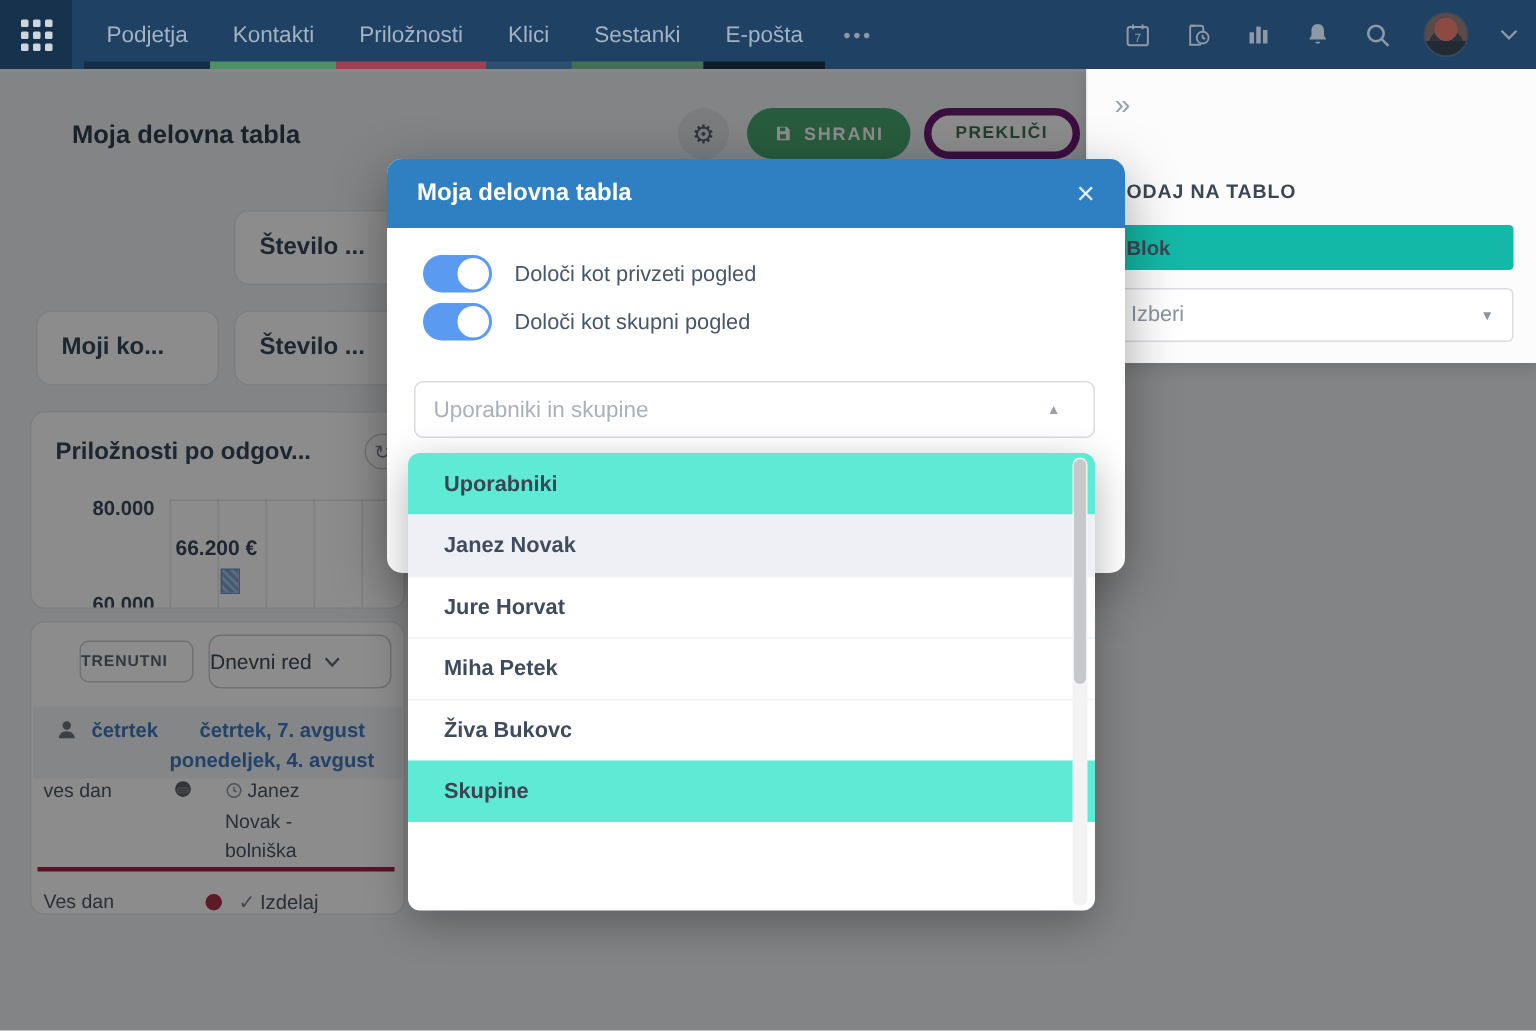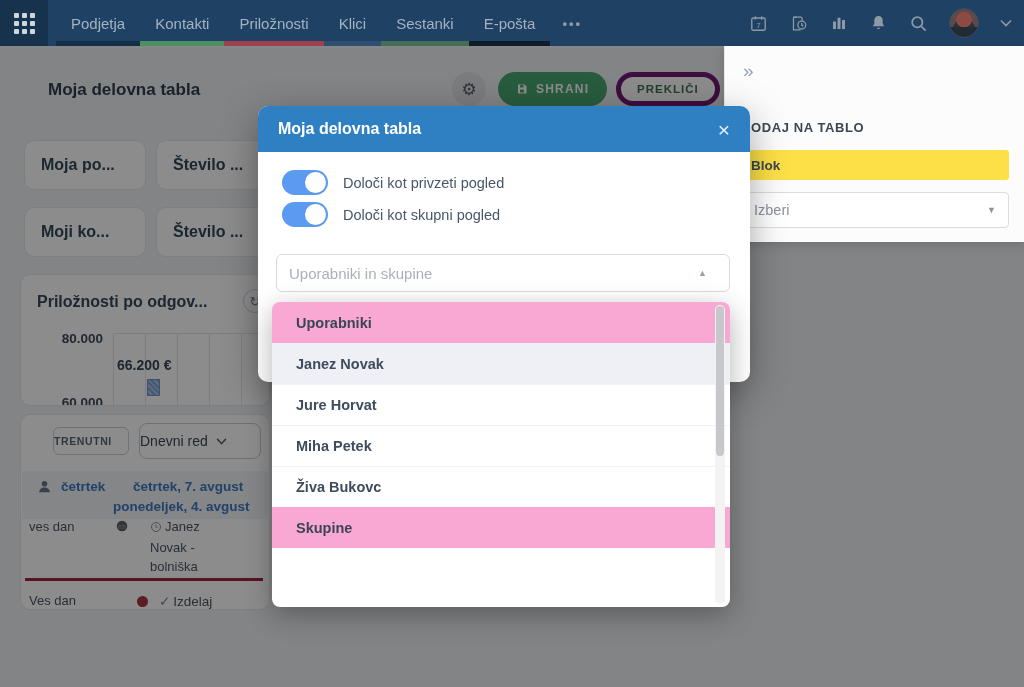--- a/index.html
+++ b/index.html
@@ -72,42 +72,42 @@
   .cal-task { position:absolute; left:138px; top:178px; font-size:13.5px; color:#4b5663; white-space:nowrap; }
   .check-glyph { color:#7c8691; margin-right:3px; }
 
   
   .overlay { position:absolute; left:0; top:46px; width:1024px; height:641px; background:rgba(0,0,0,0.45); z-index:40; }
 
   
   .popover { position:absolute; left:724px; top:46px; width:300px; height:196px; background:#fcfcfd; z-index:50; border-left:1px solid #e7e8ea; box-shadow:0 3px 10px rgba(0,0,0,0.15); }
   .collapse-btn { position:absolute; left:18px; top:14px; font-size:19px; color:#97a1ac; cursor:pointer; }
   .pop-heading { position:absolute; left:16px; top:74px; font-size:13px; font-weight:bold; letter-spacing:0.6px; color:#3b4754; }
-  .block-bar { position:absolute; left:16px; top:104px; width:268px; height:30px; background:#fde047; border-radius:3px; display:flex; align-items:center; padding-left:10px; font-size:13.5px; font-weight:bold; color:#3b4754; }
+  .block-bar { position:absolute; left:16px; top:104px; width:268px; height:30px; background:#14b8a6; border-radius:3px; display:flex; align-items:center; padding-left:10px; font-size:13.5px; font-weight:bold; color:#3b4754; }
   .pop-select { position:absolute; left:16px; top:146px; width:268px; height:36px; background:#fff; border:1px solid #d9dde2; border-radius:4px; display:flex; align-items:center; padding:0 12px; font-size:14.5px; color:#8b939d; cursor:pointer; }
   .pop-select .sel-caret { margin-left:auto; font-size:9px; color:#8b939d; }
 
   
   .modal { position:absolute; left:258px; top:106px; width:492px; height:276px; background:#fff; border-radius:10px; z-index:60; box-shadow:0 10px 36px rgba(0,0,0,0.35); }
   .modal-header { position:absolute; left:0; top:0; right:0; height:46px; background:#2f80c3; border-radius:10px 10px 0 0; display:flex; align-items:center; padding:0 20px; }
   .modal-title { color:#fff; font-size:16px; font-weight:bold; }
   .modal-close { margin-left:auto; color:#e8f1fa; font-size:21px; cursor:pointer; line-height:1; }
   .toggle-row { position:absolute; left:24px; display:flex; align-items:center; gap:15px; }
   .toggle-row1 { top:64px; } .toggle-row2 { top:96px; }
   .toggle { width:46px; height:25px; border-radius:13px; background:#5a9af0; position:relative; cursor:pointer; flex:0 0 auto; }
   .toggle .knob { position:absolute; right:2px; top:2px; width:21px; height:21px; border-radius:50%; background:#fff; }
   .toggle-label { font-size:14.5px; color:#47566a; }
   .modal-input { position:absolute; left:18px; top:148px; width:454px; height:38px; border:1px solid #d8dce1; border-radius:6px; padding:0 30px 0 12px; font-size:15px; color:#3c4856; font-family:"Liberation Sans", sans-serif; outline:none; }
   .modal-input::placeholder { color:#a9b0ba; }
   .input-caret { position:absolute; left:440px; top:162px; font-size:9px; color:#97a0ab; pointer-events:none; }
 
   
   .dd-panel { position:absolute; left:272px; top:302px; width:458px; height:305px; background:#fff; border-radius:8px; z-index:62; box-shadow:0 8px 28px rgba(0,0,0,0.3); overflow:hidden; }
   .dd-row { height:41px; display:flex; align-items:center; padding-left:24px; font-size:14.5px; font-weight:bold; color:#3f4c5e; cursor:pointer; }
-  .dd-row.header { background:#f9a8d4; color:#3a4656; cursor:default; }
+  .dd-row.header { background:#5eead4; color:#3a4656; cursor:default; }
   .dd-row.hl { background:#eef0f5; }
   .dd-row + .dd-row.plain { border-top:1px solid #f1f2f4; }
   .dd-track { position:absolute; right:5px; top:3px; bottom:3px; width:10px; background:#f3f3f4; border-radius:5px; }
   .dd-thumb { position:absolute; right:6px; top:4px; width:8px; height:150px; background:#c6c8cb; border-radius:4px; cursor:pointer; }
 </style>
 </head>
 <body>
 
 <div id="stage">
 
@@ -122,23 +122,20 @@
           <path d="M4 3h13l4 4v14H4z"></path>
           <rect x="8" y="13" width="8" height="6" fill="#4aa871"></rect>
           <rect x="8" y="4" width="7" height="5" fill="#4aa871"></rect>
         </svg>
       <span>SHRANI</span>
     </button>
     <button class="cancel-btn">
       <span>PREKLIČI</span>
     </button>
 
-    <div class="card wcard" id="card1">
-      <span class="card-label">Moja po...</span>
-    </div>
     <div class="card wcard" id="card2">
       <span class="card-label">Število ...</span>
     </div>
     <div class="card wcard" id="card3">
       <span class="card-label">Moji ko...</span>
     </div>
     <div class="card wcard" id="card4">
       <span class="card-label">Število ...</span>
     </div>
 

